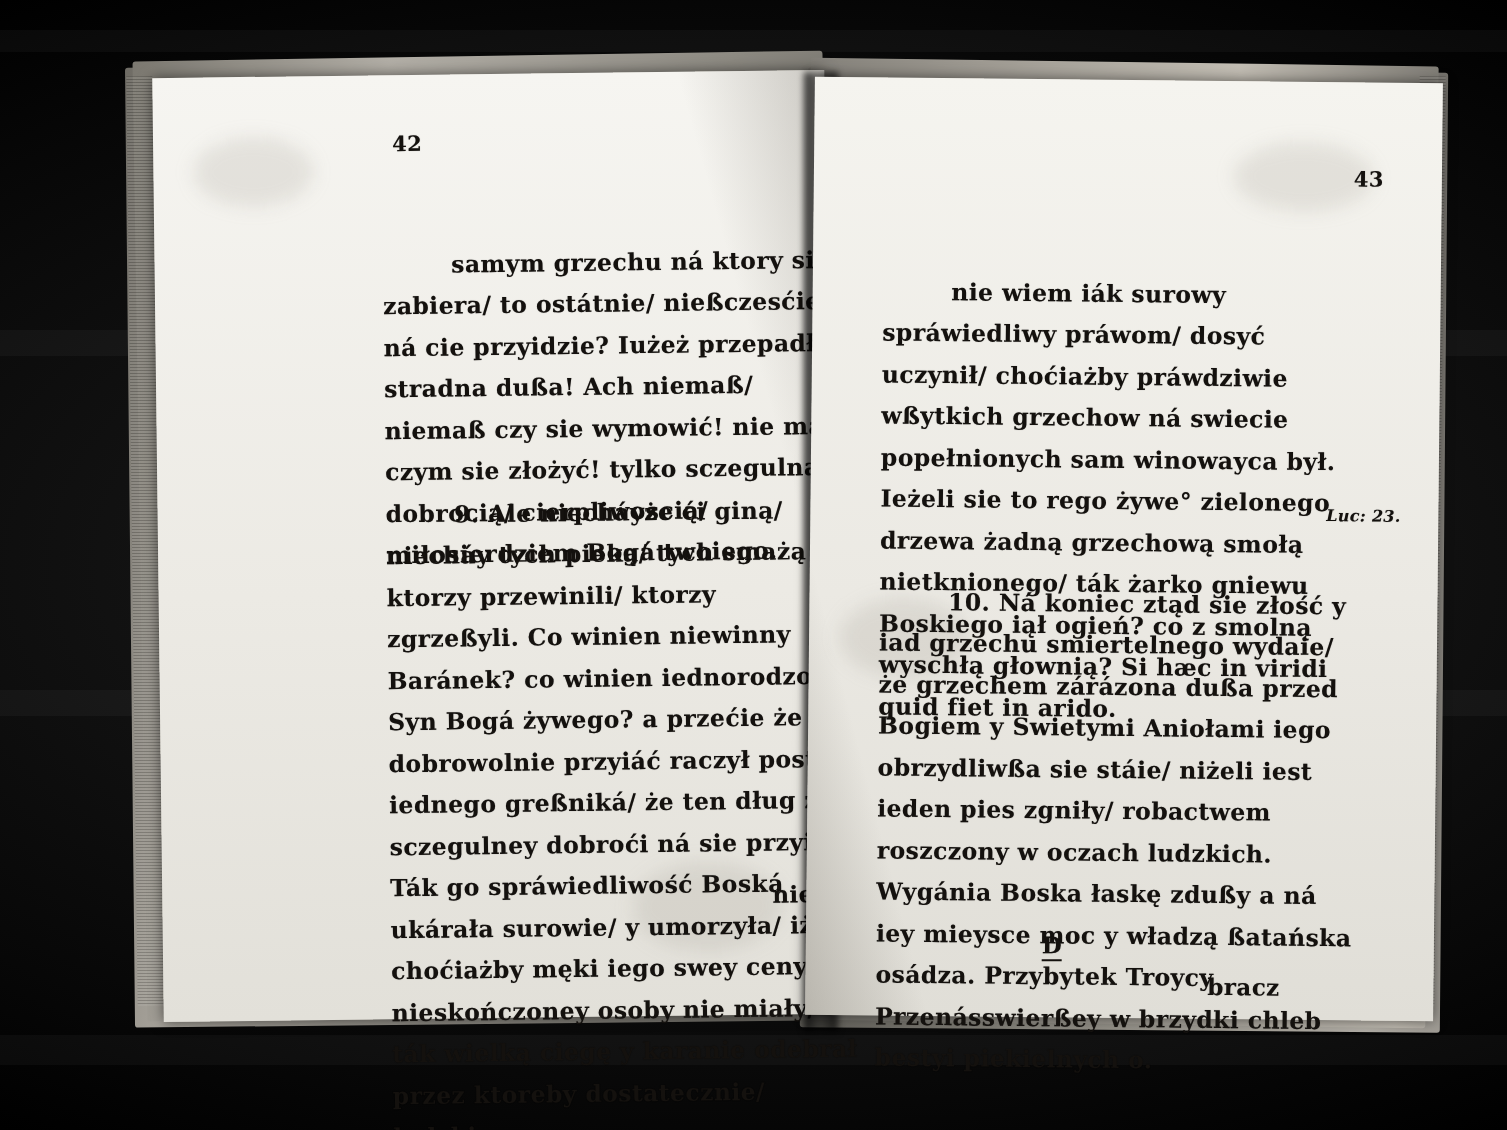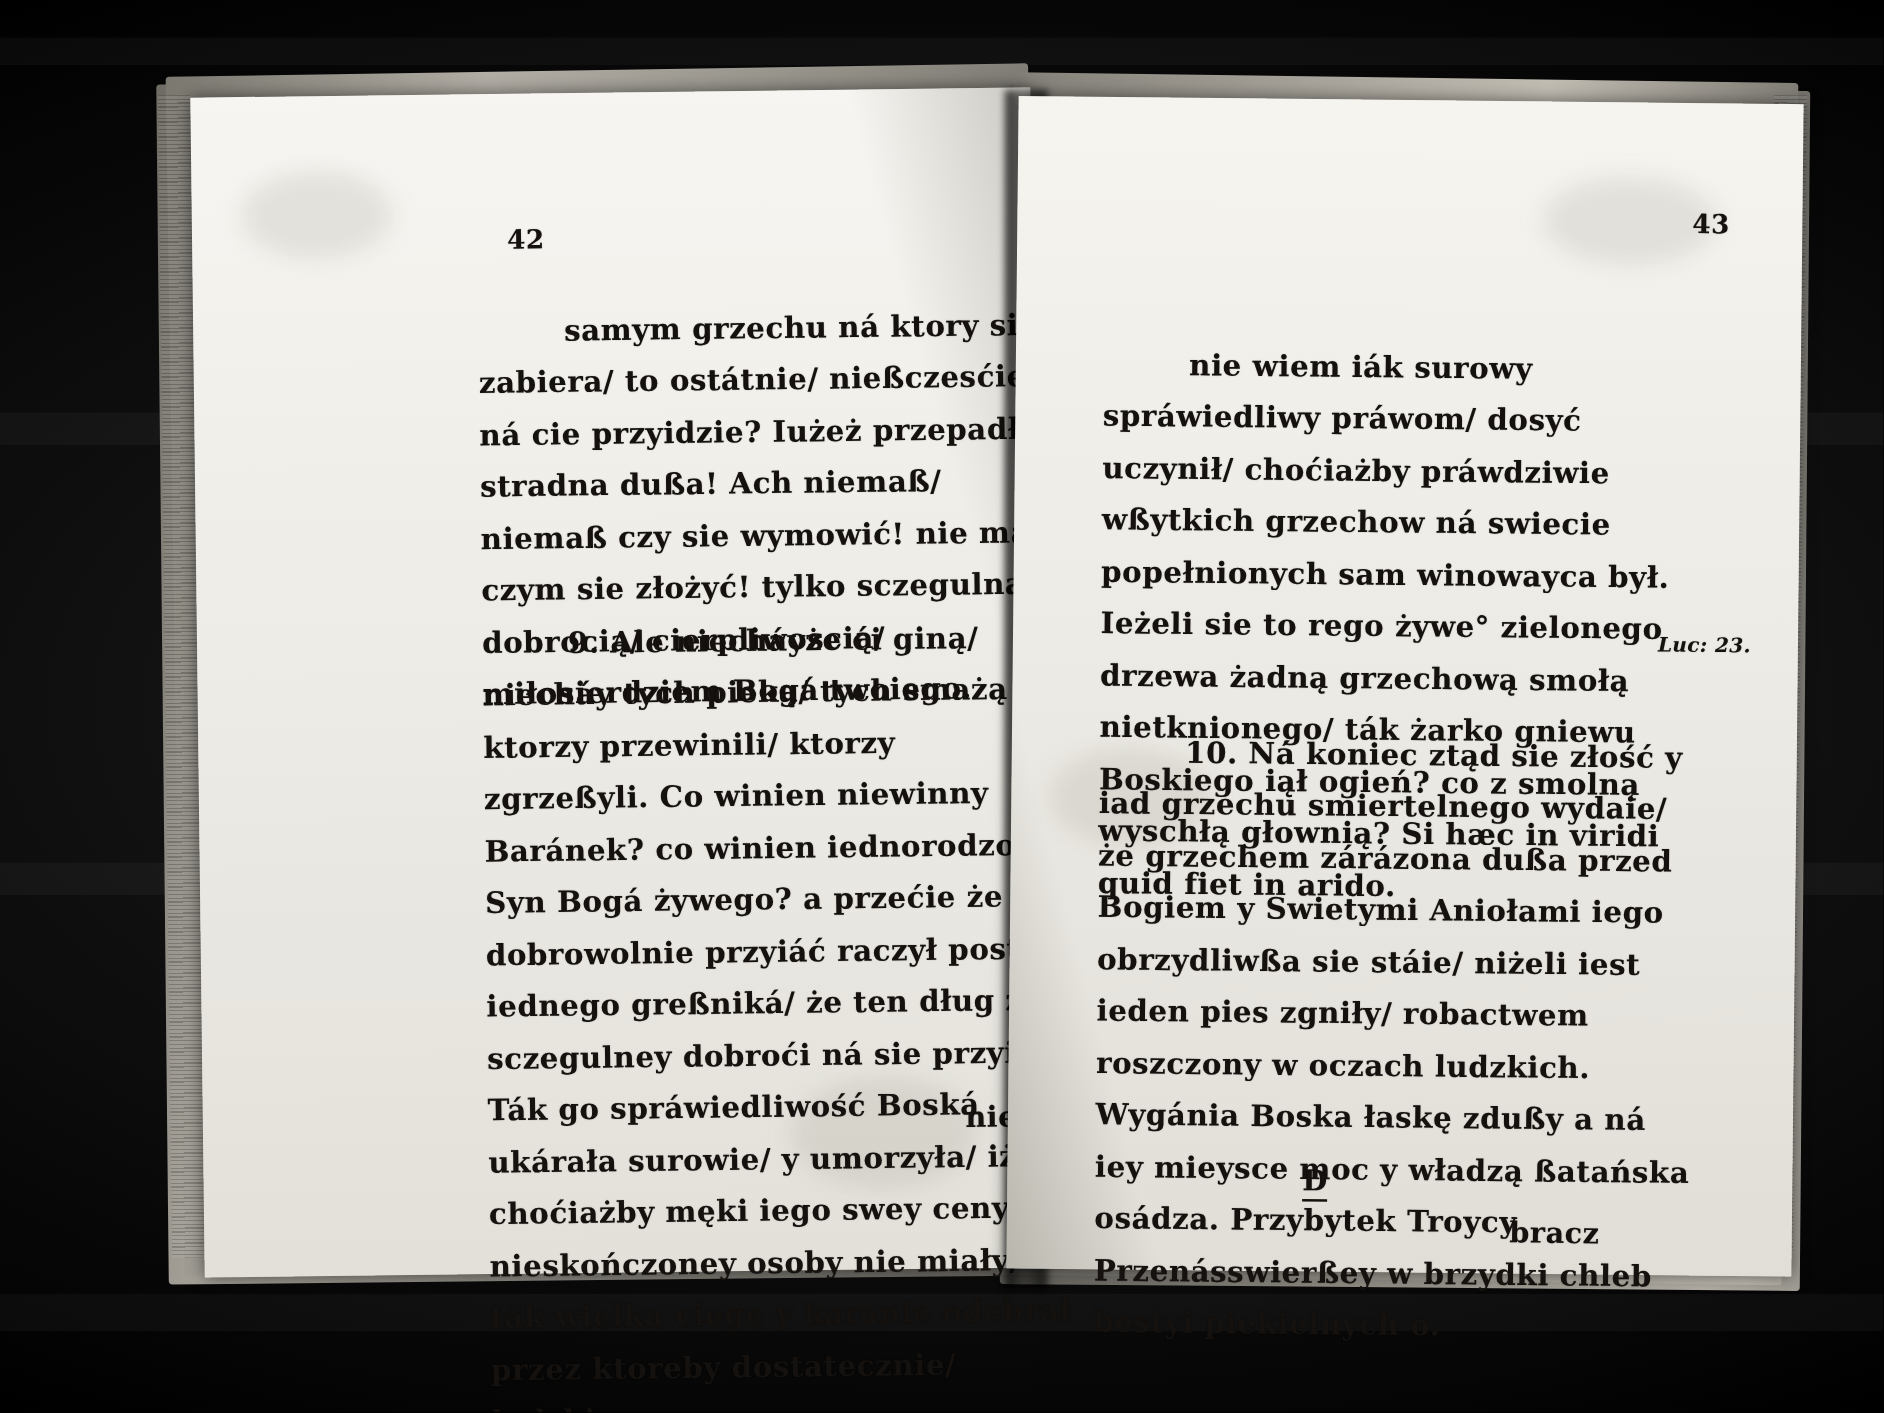--- a/index.html
+++ b/index.html
@@ -192,21 +192,21 @@
     <div class="edge-stack edge-left-2"></div>
     <div class="edge-stack edge-right-1"></div>
     <div class="edge-stack edge-right-2"></div>
     <div class="fore-edge left"></div>
     <div class="fore-edge right"></div>
 
     <div class="page page-left">
       <div class="blotch" style="left:40px; top:60px; width:120px; height:70px;"></div>
       <div class="blotch" style="left:470px; top:790px; width:150px; height:90px;"></div>
 
-      <div class="txt folio" style="left:252px; top:56px;margin-top:48px;">42</div>
+      <div class="txt folio" style="left:239px; top:56px;">42</div>
 
       <div class="txt col col-left">
         <span>samym grzechu ná ktory sie zabiera/ to ostátnie/ nießczesćie ná cie przyidzie? Iużeż przepadła stradna dußa! Ach niemaß/ niemaß czy sie wymowić! nie maß czym sie złożyć! tylko sczegulną dobrocią/ cierpliwoscią/ miłosierdziem Bogá twoiego.</span>
       </div>
 
       <div class="txt col col-left indent" style="top:378px;">
         <span>9. Ale niecháyże ći giną/ niecháy tych pieką/ tych smażą ktorzy przewinili/ ktorzy zgrzeßyli. Co winien niewinny Baránek? co winien iednorodzony Syn Bogá żywego? a przećie że on dobrowolnie przyiáć raczył postáć iednego greßniká/ że ten dług z sczegulney dobroći ná sie przyiął. Ták go spráwiedliwość Boská ukárała surowie/ y umorzyła/ iż choćiażby męki iego swey ceny z nieskończoney osoby nie miały/ ták wielką ciegę y karanie odebrał przez ktoreby dostatecznie/ ludzkim</span>
       </div>
 
       <div class="txt catchword" style="left:610px; top:810px;">nie</div>

